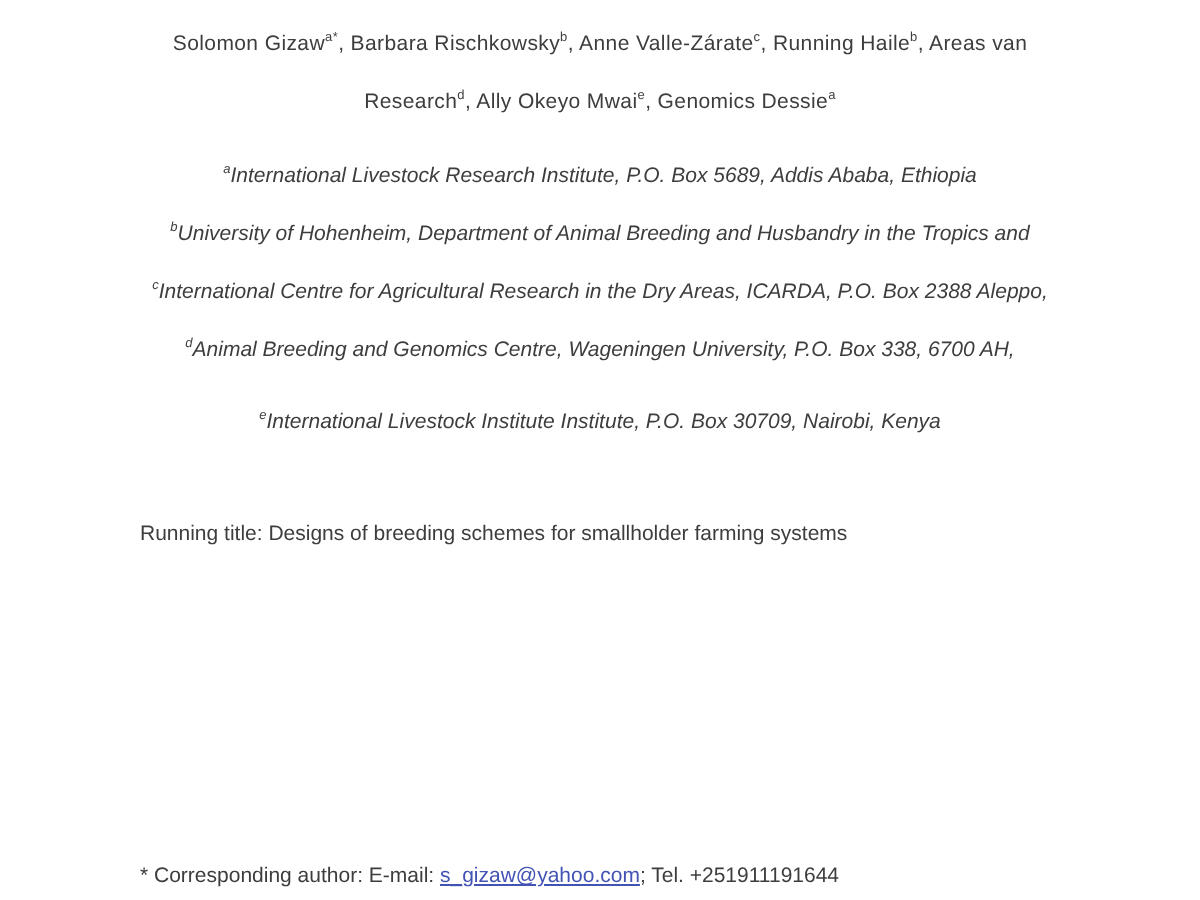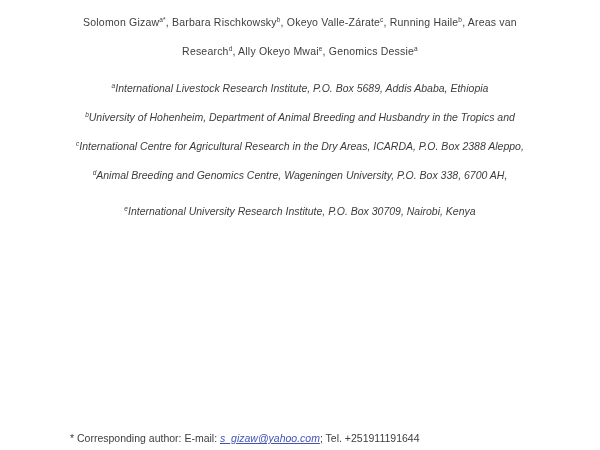--- a/index.html
+++ b/index.html
@@ -53,30 +53,29 @@
     top: 424px;
     margin: 0;
     font-size: 10.5px;
     line-height: 29px;
     white-space: nowrap;
   }
   .email-link {
     color: #4353b4;
     text-decoration: underline;
     cursor: pointer;
-    font-style: italic;
   }
 </style>
 </head>
 <body>
 
 <div class="page">
 
   <div class="authors">
-    <div class="author-line"><span>Solomon Gizaw</span><sup>a*</sup><span>, Barbara Rischkowsky</span><sup>b</sup><span>, Okeyo Valle-Zárate</span><sup>c</sup><span>, Running Haile</span><sup>b</sup><span>, Areas van</span></div>
+    <div class="author-line"><span>Solomon Gizaw</span><sup>a*</sup><span>, Barbara Rischkowsky</span><sup>b</sup><span>, Anne Valle-Zárate</span><sup>c</sup><span>, Running Haile</span><sup>b</sup><span>, Areas van</span></div>
     <div class="author-line"><span>Research</span><sup>d</sup><span>, Ally Okeyo Mwai</span><sup>e</sup><span>, Genomics Dessie</span><sup>a</sup></div>
   </div>
 
   <div class="affiliations">
 
     <p class="affil">
       <span class="affil-line"><sup>a</sup><span>International Livestock Research Institute, P.O. Box 5689, Addis Ababa, Ethiopia</span></span>
     </p>
 
     <p class="affil">
@@ -85,21 +84,22 @@
 
     <p class="affil">
       <span class="affil-line"><sup>c</sup><span>International Centre for Agricultural Research in the Dry Areas, ICARDA, P.O. Box 2388 Aleppo,</span></span>
     </p>
 
     <p class="affil">
       <span class="affil-line"><sup>d</sup><span>Animal Breeding and Genomics Centre, Wageningen University, P.O. Box 338, 6700 AH,</span></span>
     </p>
 
     <p class="affil affil-last">
-      <span class="affil-line"><sup>e</sup><span>International University Research Institute,  P.O. Box 30709, Nairobi, Kenya</span></span>
+      <span class="affil-line"><sup>e</sup><span>International Livestock Institute Institute,  P.O. Box 30709, Nairobi, Kenya</span></span>
     </p>
 
   </div>
 
+  <p class="running-title">Running title: Designs of breeding schemes for smallholder farming systems</p>
 
   <p class="corresponding"><span>* Corresponding author: E-mail: </span><a class="email-link">s_gizaw@yahoo.com</a><span>; Tel. +251911191644</span></p>
 
 </div>
 
 </body></html>

